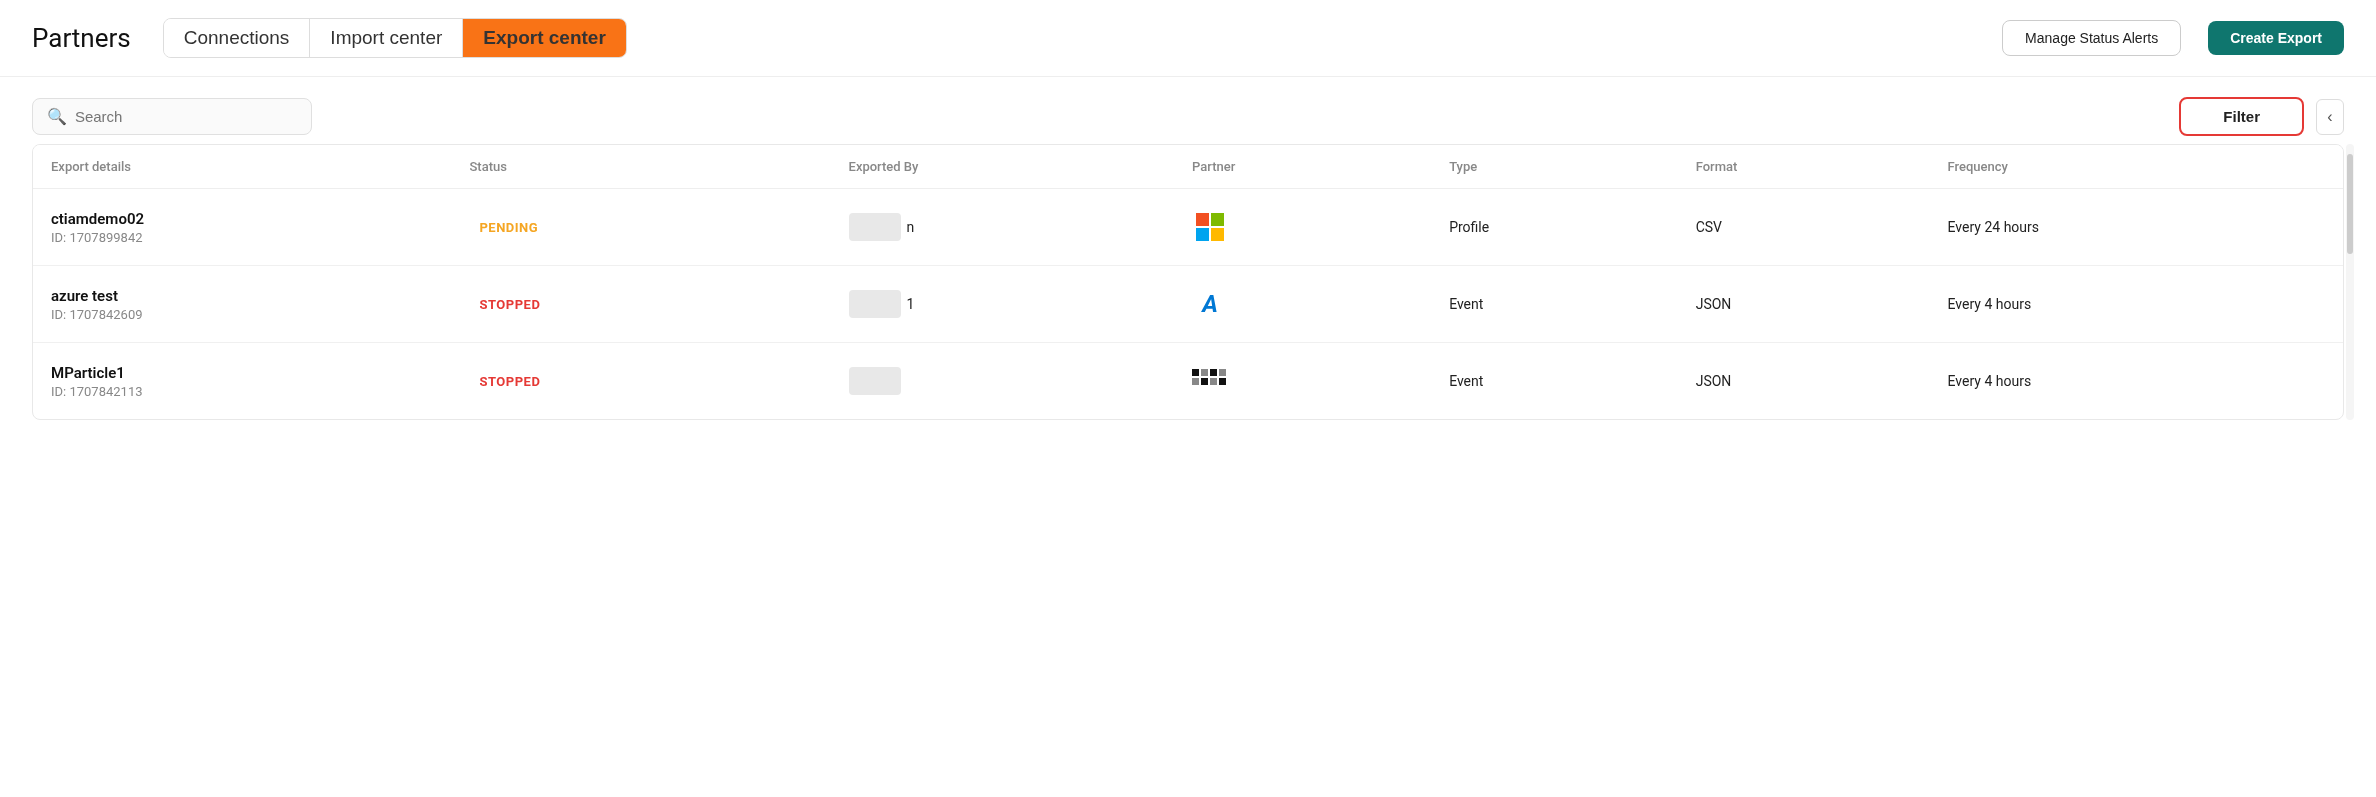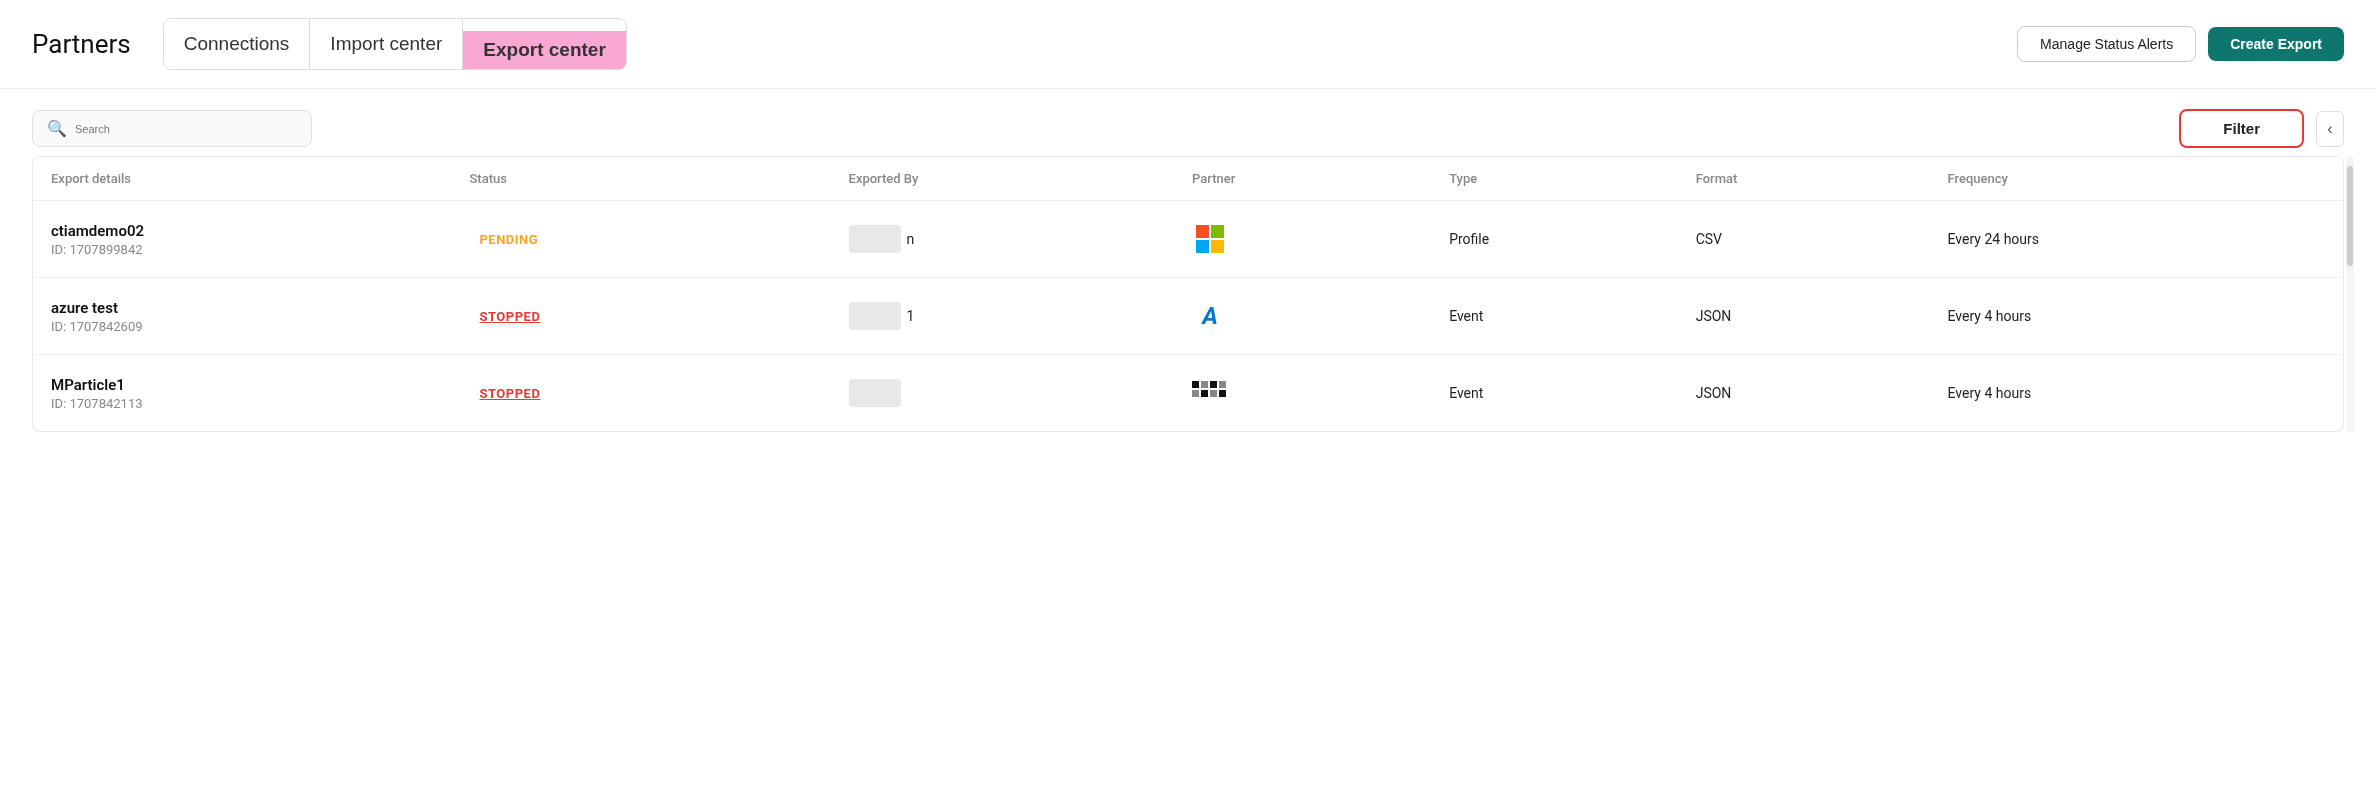--- a/index.html
+++ b/index.html
@@ -36,27 +36,26 @@
       cursor: pointer;
       background: #fff;
       border: none;
       border-right: 1px solid #ddd;
       font-weight: 400;
       text-align: right;
     }
     .tab:last-child { border-right: none; }
     .tab.active {
       font-weight: 600;
-      background: #f9a8d4;
-      margin-top: 12px;
+      background: #f97316;
     }
     .header-actions {
       margin-left: auto;
       display: flex;
-      gap: 12px;
+      gap: 27px;
       align-items: center;
     }
     .btn-manage {
       padding: 9px 22px;
       border: 1px solid #ccc;
       border-radius: 8px;
       background: #fff;
       font-size: 14px;
       font-weight: 500;
       color: #222;
@@ -91,21 +90,21 @@
       background: #fafafa;
       gap: 8px;
     }
     .search-icon {
       color: #aaa;
       font-size: 16px;
     }
     .search-input {
       border: none;
       background: transparent;
-      font-size: 11px;
+      font-size: 15px;
       color: #555;
       outline: none;
       width: 100%;
     }
     .spacer { flex: 1; }
     .filter-btn {
       padding: 9px 42px;
       border: 2px solid #e53935;
       border-radius: 8px;
       background: #fff;
@@ -173,21 +172,20 @@
       font-weight: 700;
       letter-spacing: 0.5px;
     }
     .badge-pending {
       color: #F5A623;
       background: transparent;
     }
     .badge-stopped {
       color: #e53935;
       background: transparent;
-      text-decoration: underline;
     }
     .exported-by-cell {
       display: flex;
       align-items: center;
       gap: 6px;
     }
     .avatar-placeholder {
       width: 52px;
       height: 28px;
       background: #e8e8e8;

